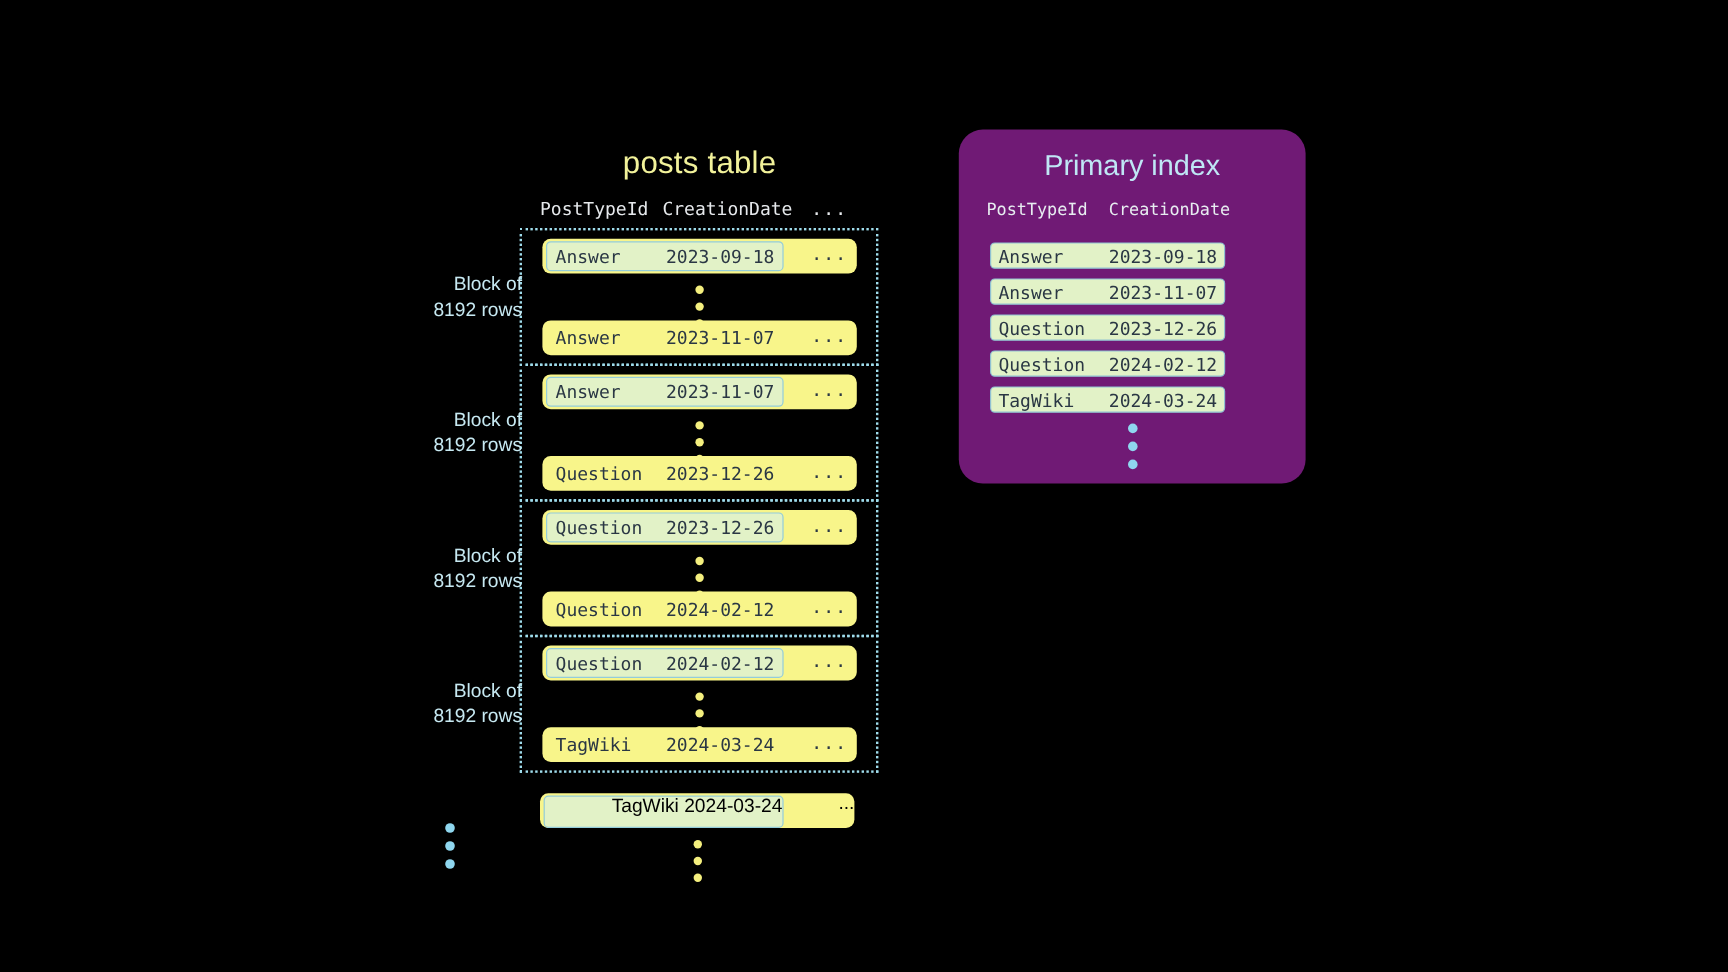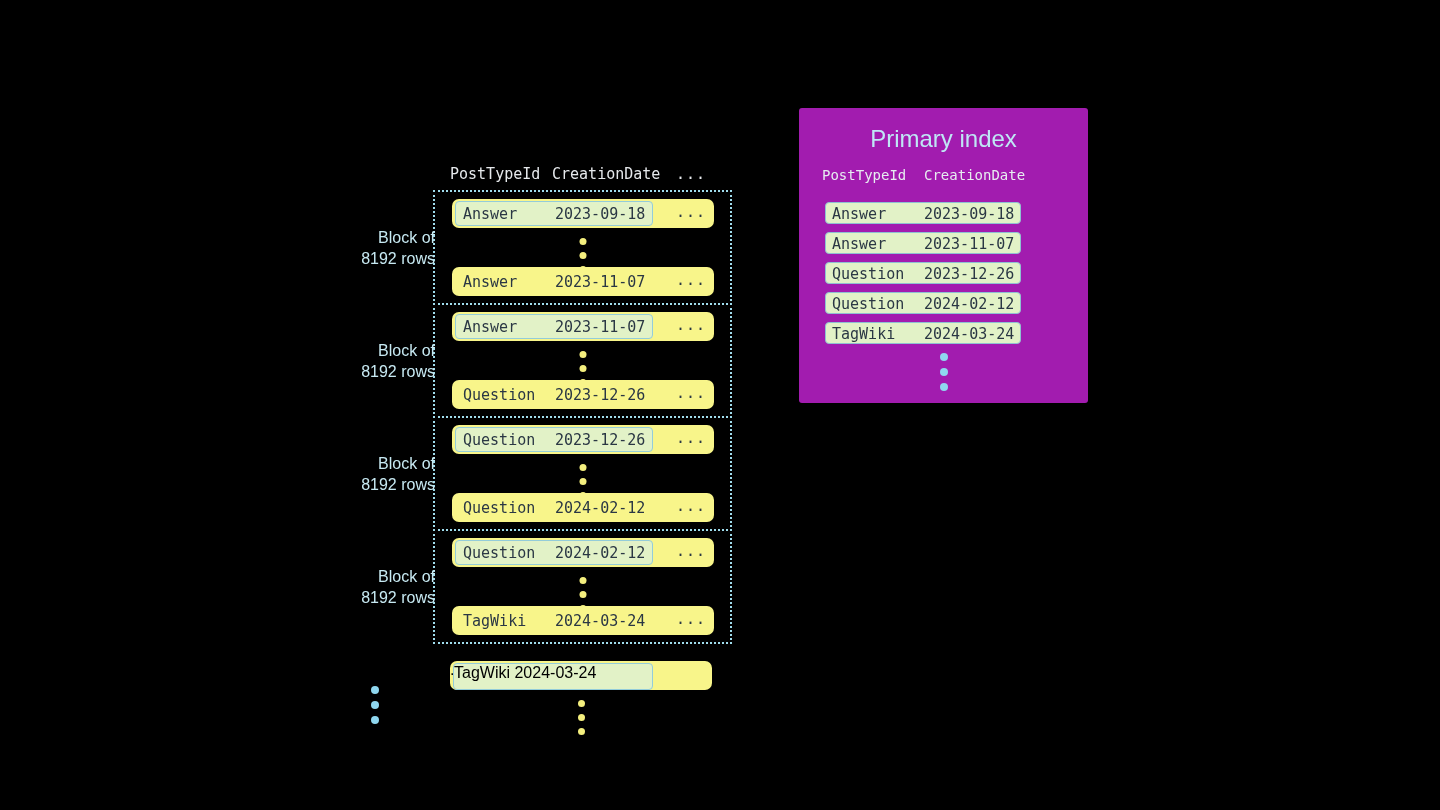--- a/index.html
+++ b/index.html
@@ -162,20 +162,21 @@
 
   
   #trailing-row {
     position: absolute;
     left: 450px;
     top: 661px;
     width: 262px;
     height: 29px;
     background: #f8f58a;
     border-radius: 7px;
+    text-align: right;
   }
 
   #trailing-vdots {
     position: absolute;
     left: 578px;
     top: 700px;
     display: flex;
     flex-direction: column;
     gap: 7px;
   }
@@ -203,22 +204,22 @@
     background: #8fd7ef;
   }
 
   
   #primary-index-panel {
     position: absolute;
     left: 799px;
     top: 108px;
     width: 289px;
     height: 295px;
-    background: #a21caf;
-    border-radius: 3px;
+    background: #701a75;
+    border-radius: 20px;
   }
   #primary-index-title {
     position: absolute;
     left: 0;
     top: 17px;
     width: 100%;
     text-align: center;
     font-size: 24px;
     color: #bfe7f5;
     font-family: "Liberation Sans", sans-serif;
@@ -289,20 +290,21 @@
     height: 8px;
     border-radius: 50%;
     background: #8fd7ef;
   }
 </style>
 </head>
 <body>
 
 <div class="canvas">
 
+  <div id="posts-table-title">posts table</div>
 
   <div id="posts-table-header">
     <span class="col-posttypeid">PostTypeId</span>
     <span class="col-creationdate">CreationDate</span>
     <span class="col-ellipsis">...</span>
   </div>
 
   <div class="blocks-area">
 
     <div class="block">

